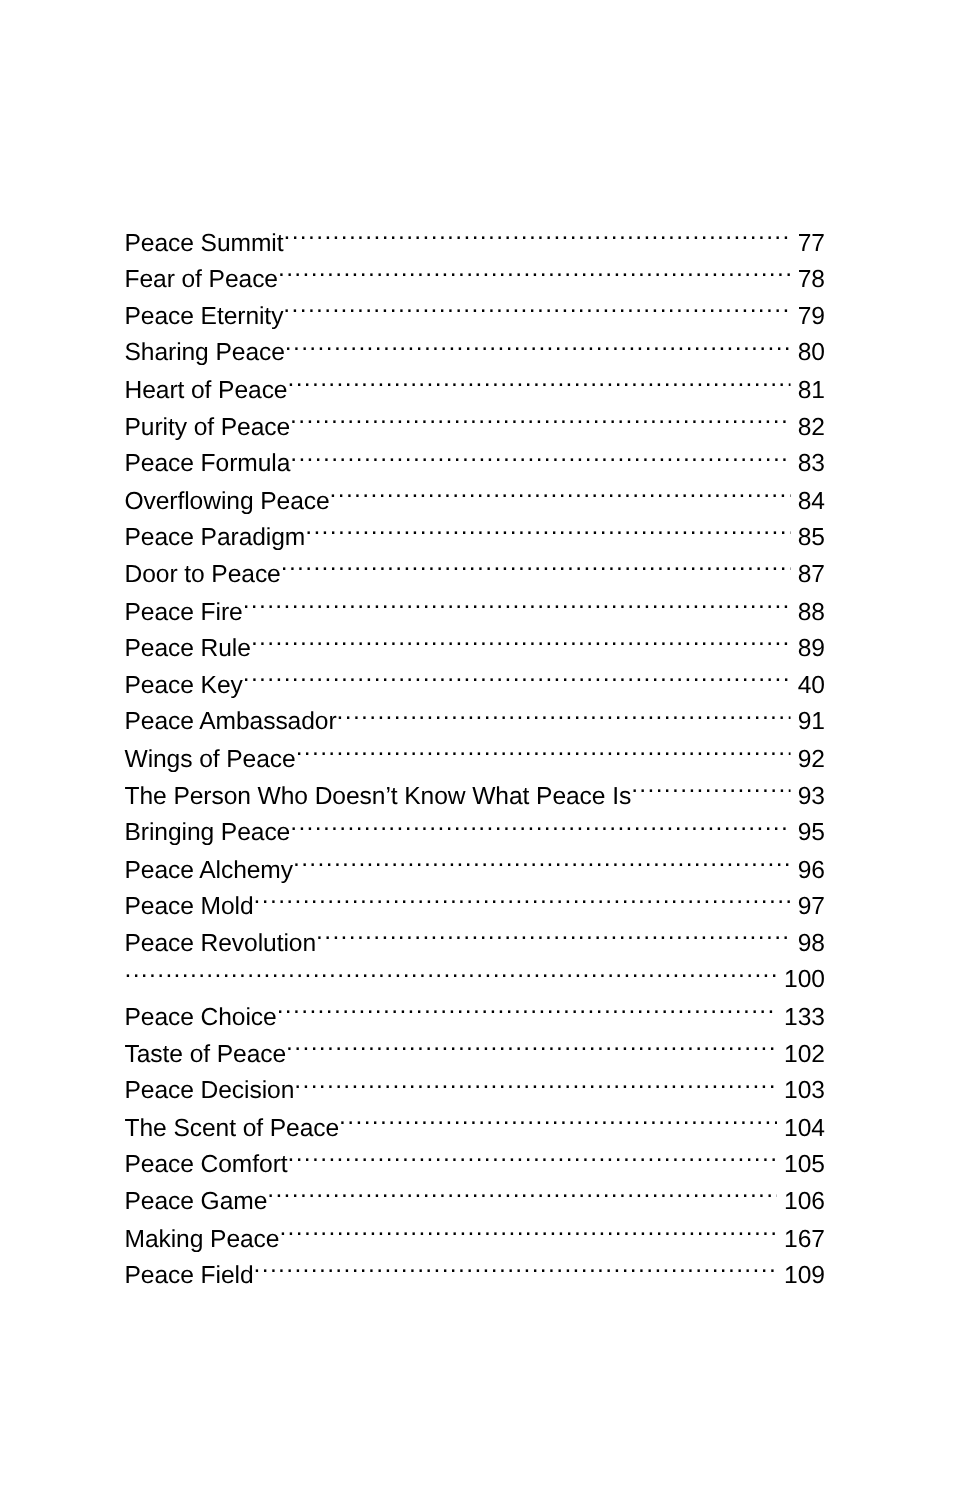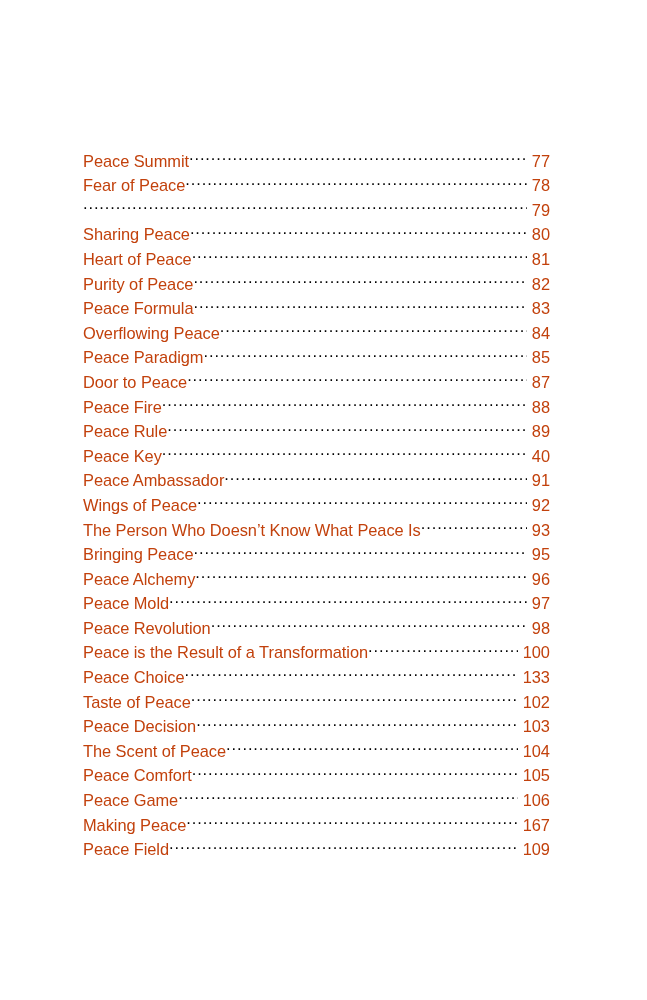--- a/index.html
+++ b/index.html
@@ -25,21 +25,21 @@
     top: 142px;
     width: 467px;
   }
 
   .toc-entry {
     display: flex;
     align-items: baseline;
     width: 100%;
     height: 24.6px;
     line-height: 24.6px;
-    color: #c2410c;
+    color: #000000;
     font-size: 16.4px;
     white-space: nowrap;
   }
 
   .entry-title {
     flex: 0 0 auto;
     letter-spacing: -0.05px;
   }
 
   
@@ -82,20 +82,21 @@
         <span class="entry-title">Peace Summit</span>
         <span class="leader"></span>
         <span class="entry-page">77</span>
       </div>
       <div class="toc-entry">
         <span class="entry-title">Fear of Peace</span>
         <span class="leader"></span>
         <span class="entry-page">78</span>
       </div>
       <div class="toc-entry">
+        <span class="entry-title">Peace Eternity</span>
         <span class="leader"></span>
         <span class="entry-page">79</span>
       </div>
       <div class="toc-entry">
         <span class="entry-title">Sharing Peace</span>
         <span class="leader"></span>
         <span class="entry-page">80</span>
       </div>
       <div class="toc-entry">
         <span class="entry-title">Heart of Peace</span>
@@ -171,21 +172,20 @@
         <span class="entry-title">Peace Mold</span>
         <span class="leader"></span>
         <span class="entry-page">97</span>
       </div>
       <div class="toc-entry">
         <span class="entry-title">Peace Revolution</span>
         <span class="leader"></span>
         <span class="entry-page">98</span>
       </div>
       <div class="toc-entry">
-        <span class="entry-title">Peace is the Result of a Transformation</span>
         <span class="leader"></span>
         <span class="entry-page">100</span>
       </div>
       <div class="toc-entry">
         <span class="entry-title">Peace Choice</span>
         <span class="leader"></span>
         <span class="entry-page">133</span>
       </div>
       <div class="toc-entry">
         <span class="entry-title">Taste of Peace</span>

